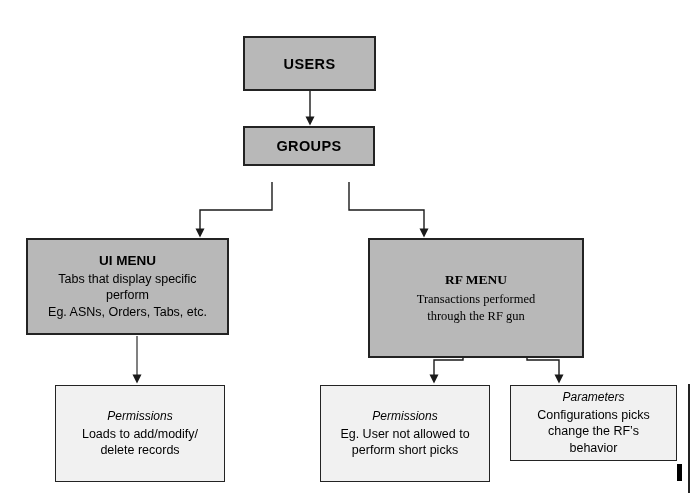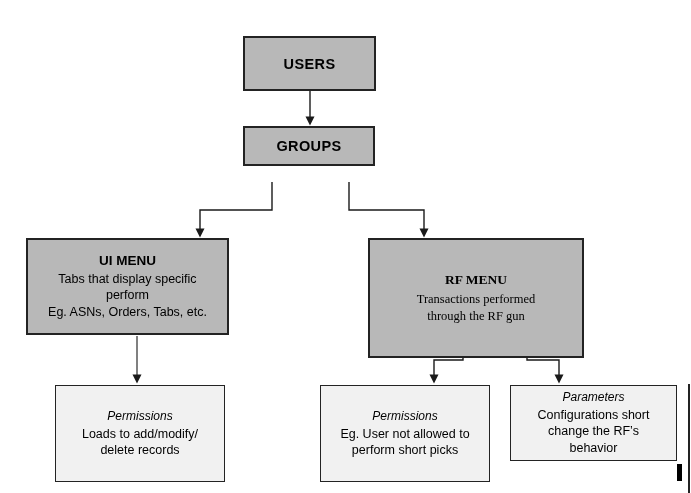--- a/index.html
+++ b/index.html
@@ -119,21 +119,21 @@
   </div>
 
   <div class="box leaf pos-rf-perms">
     <div class="leaf-title">Permissions</div>
     <div class="body-line">Eg. User not allowed to</div>
     <div class="body-line">perform short picks</div>
   </div>
 
   <div class="box leaf pos-rf-params">
     <div class="leaf-title">Parameters</div>
-    <div class="body-line">Configurations short</div>
+    <div class="body-line">Configurations picks</div>
     <div class="body-line">change the RF’s</div>
     <div class="body-line">behavior</div>
   </div>
 
   <div class="corner-mark"></div>
   <div class="cutoff-edge"></div>
 
 </div>
 
 </body></html>

